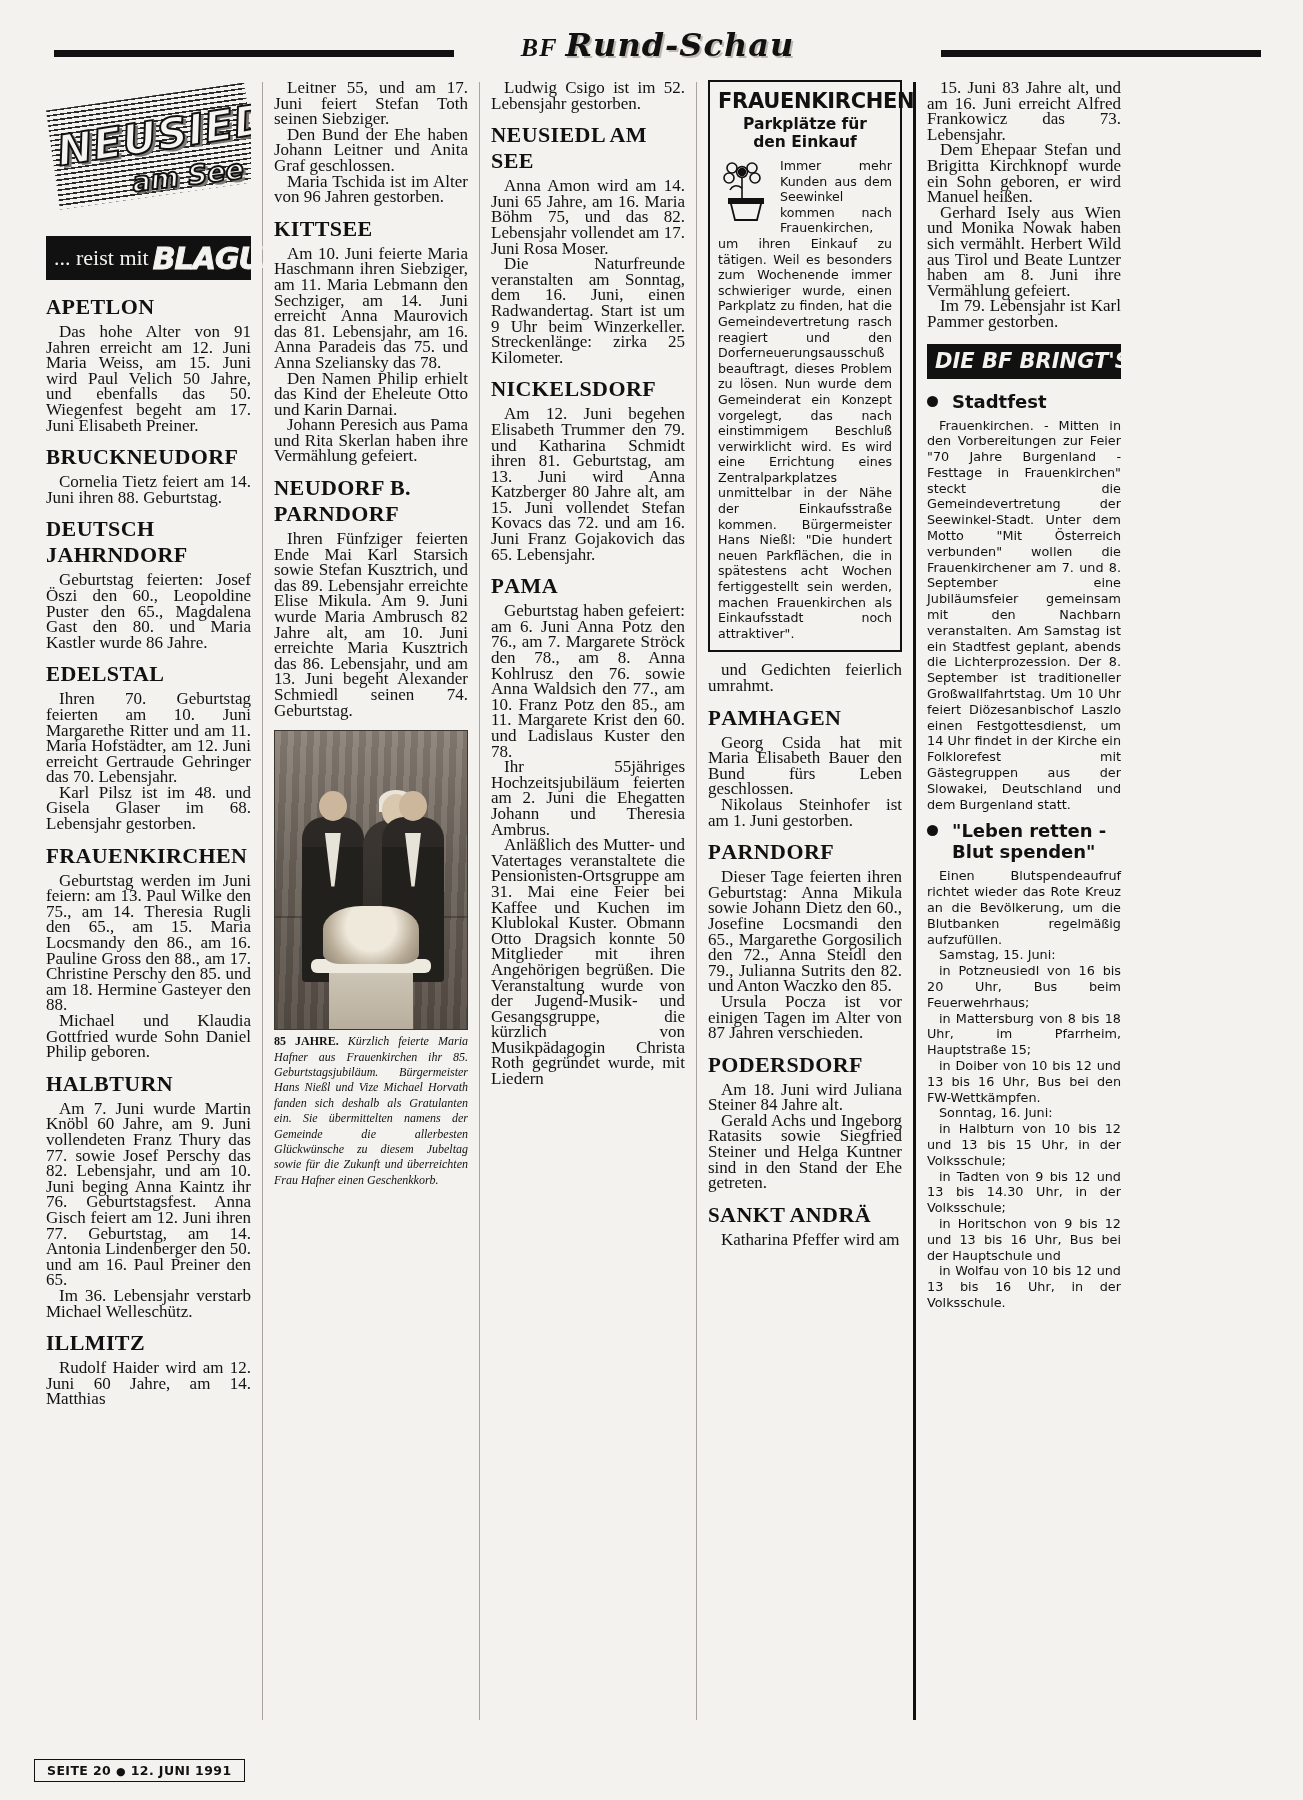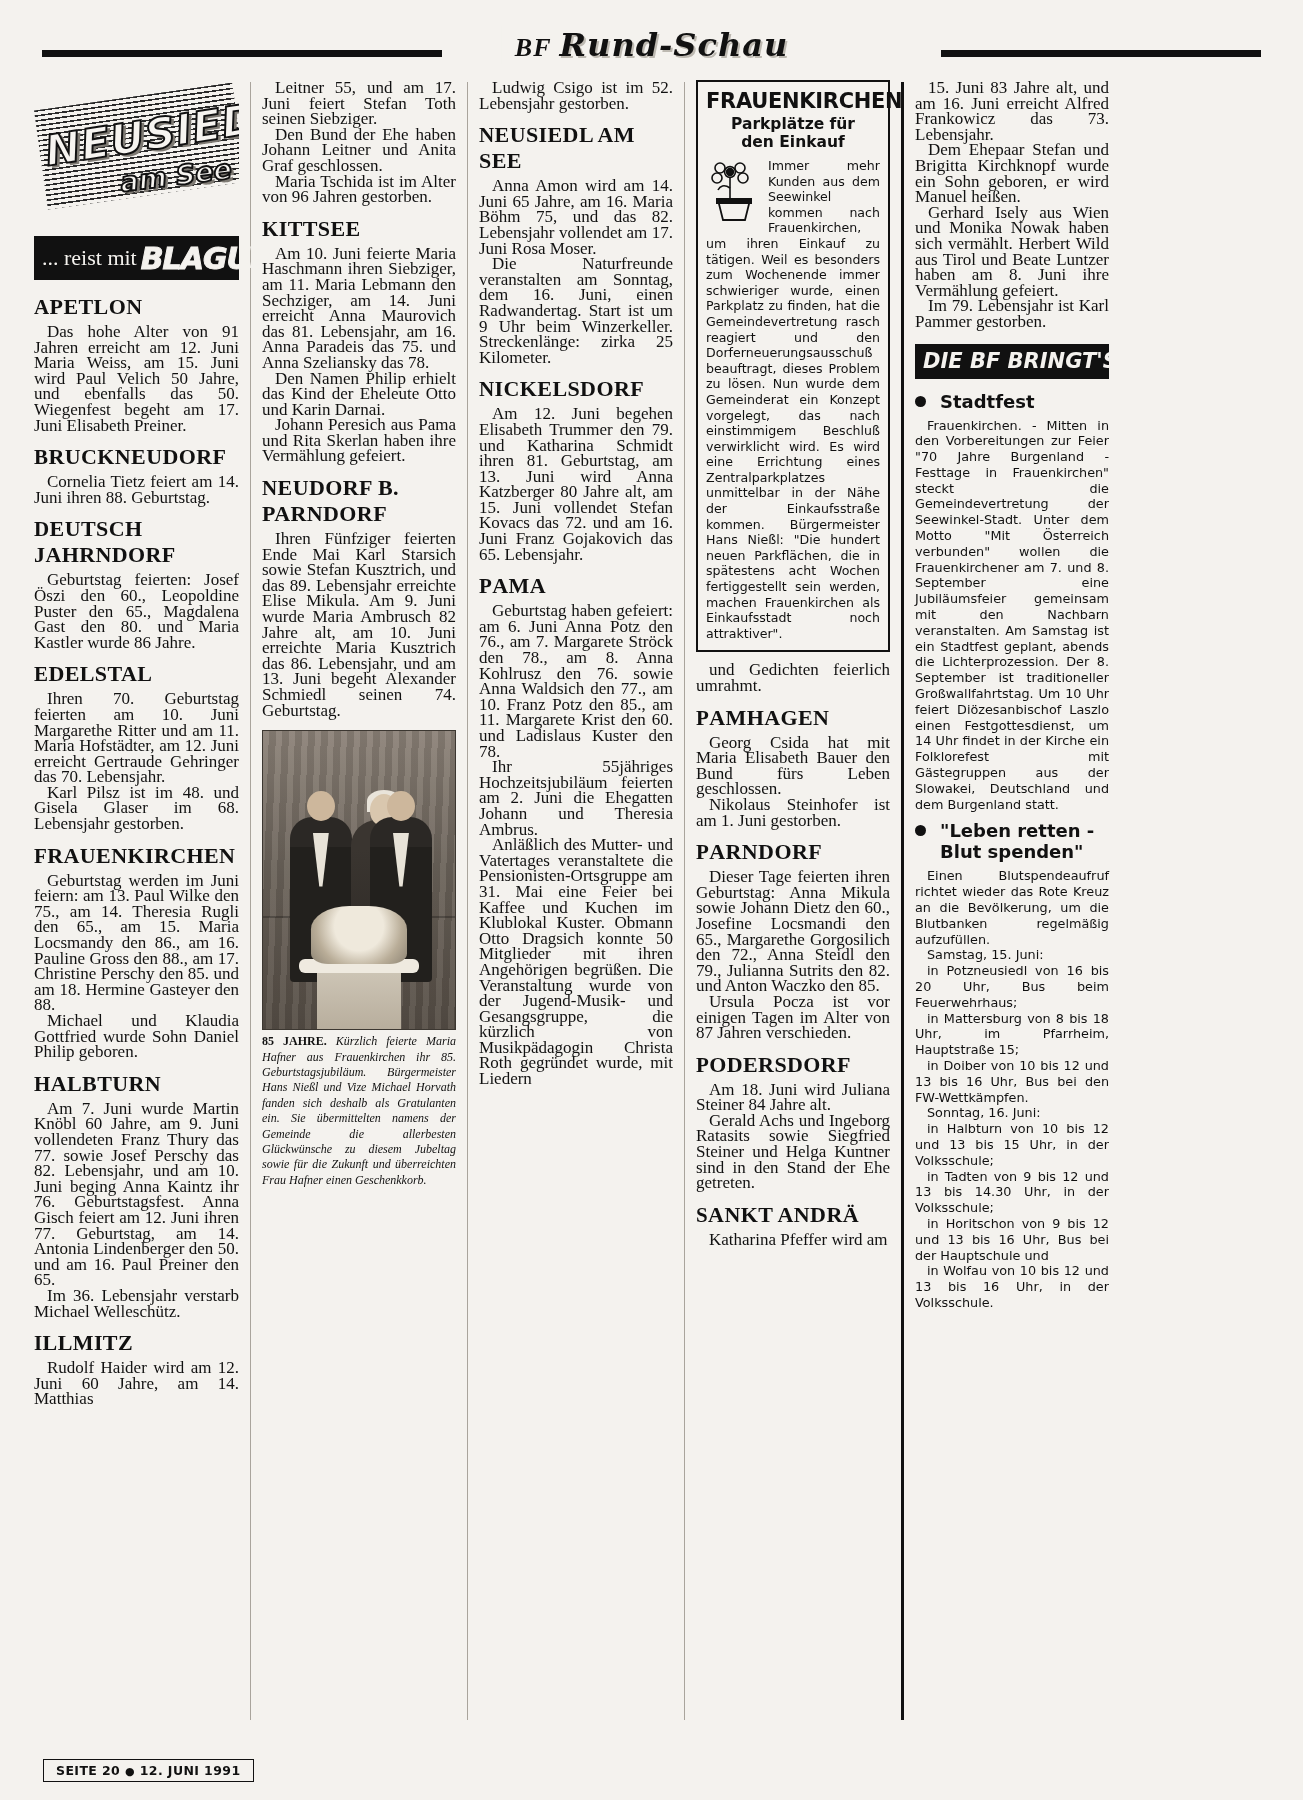--- a/index.html
+++ b/index.html
@@ -7,21 +7,21 @@
   body {
     width:1303px; height:1800px;
     background:#f4f2ee;
     font-family:"Liberation Serif", serif;
     color:#111;
     position:relative;
     overflow:hidden;
   }
   .page {
     position:absolute; inset:0;
-    padding:30px 34px 20px 34px;
+    padding:30px 34px 20px 46px;
   }
   
   .masthead {
     position:relative;
     height:44px;
     margin-bottom:6px;
   }
   .masthead .rule {
     position:absolute; top:20px; height:7px; background:#111;
   }
@@ -282,21 +282,21 @@
   .sans p {
     font-family:"DejaVu Sans", sans-serif;
     font-size:12.8px;
     line-height:15.8px;
     text-indent:12px;
     text-align:justify;
   }
   
   .pagetag {
     position:absolute;
-    left:43px; bottom:18px;
+    left:34px; bottom:18px;
     border:1.5px solid #111;
     padding:3px 12px;
     font-family:"DejaVu Sans", sans-serif;
     font-weight:bold;
     font-size:12.5px;
     letter-spacing:0.4px;
     background:#f4f2ee;
   }
   .dotsep { font-size:11px; }
 </style>

